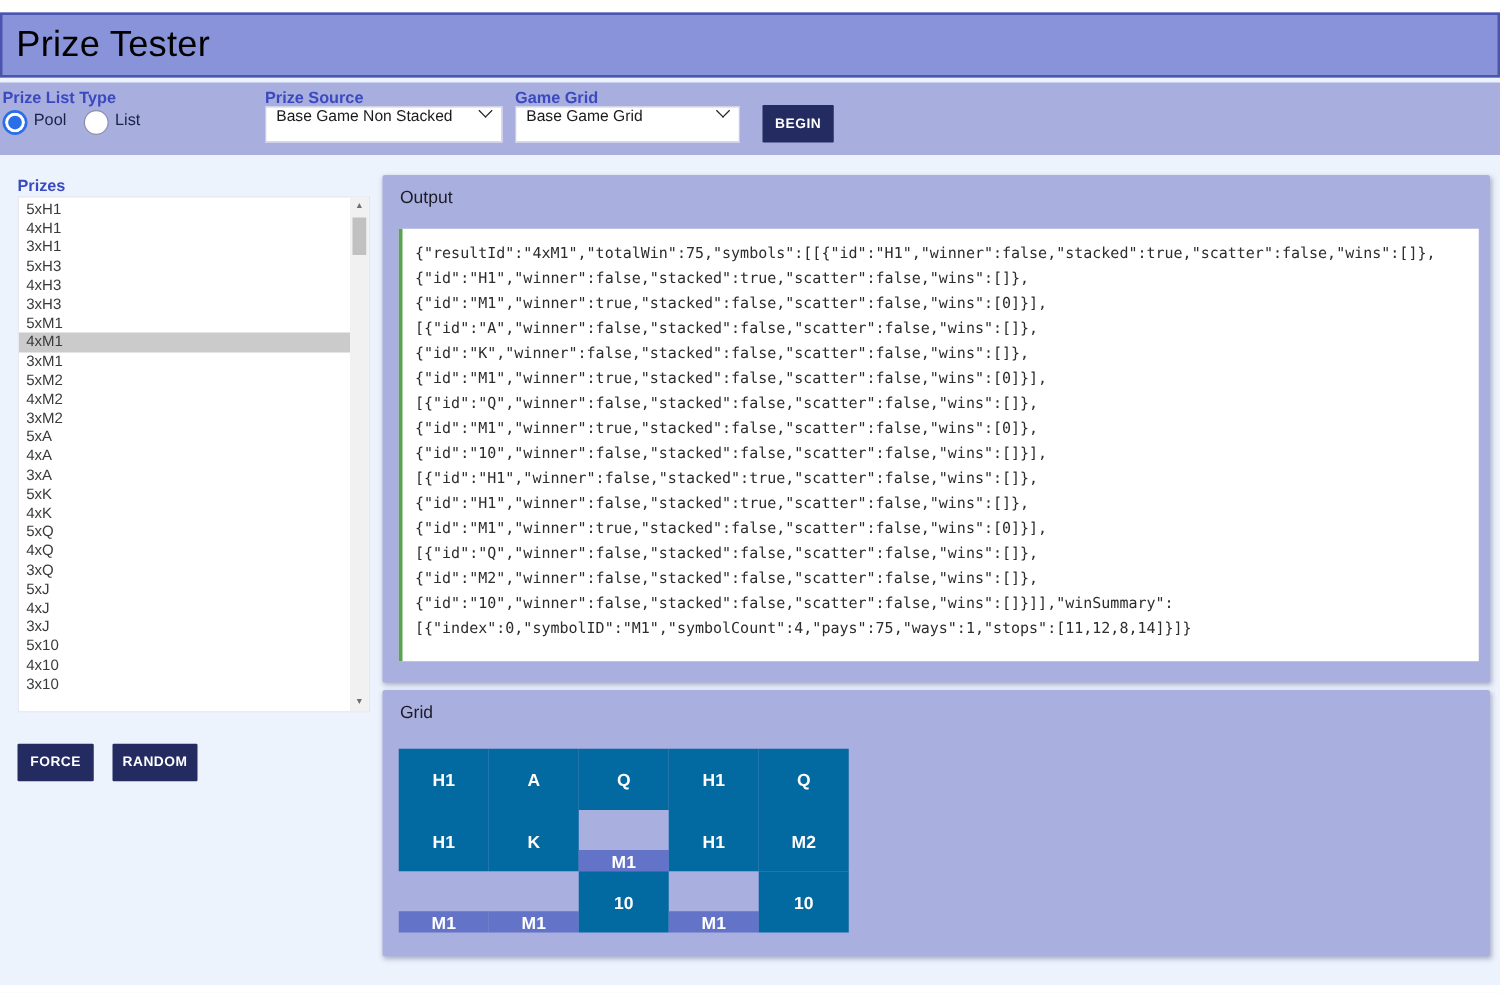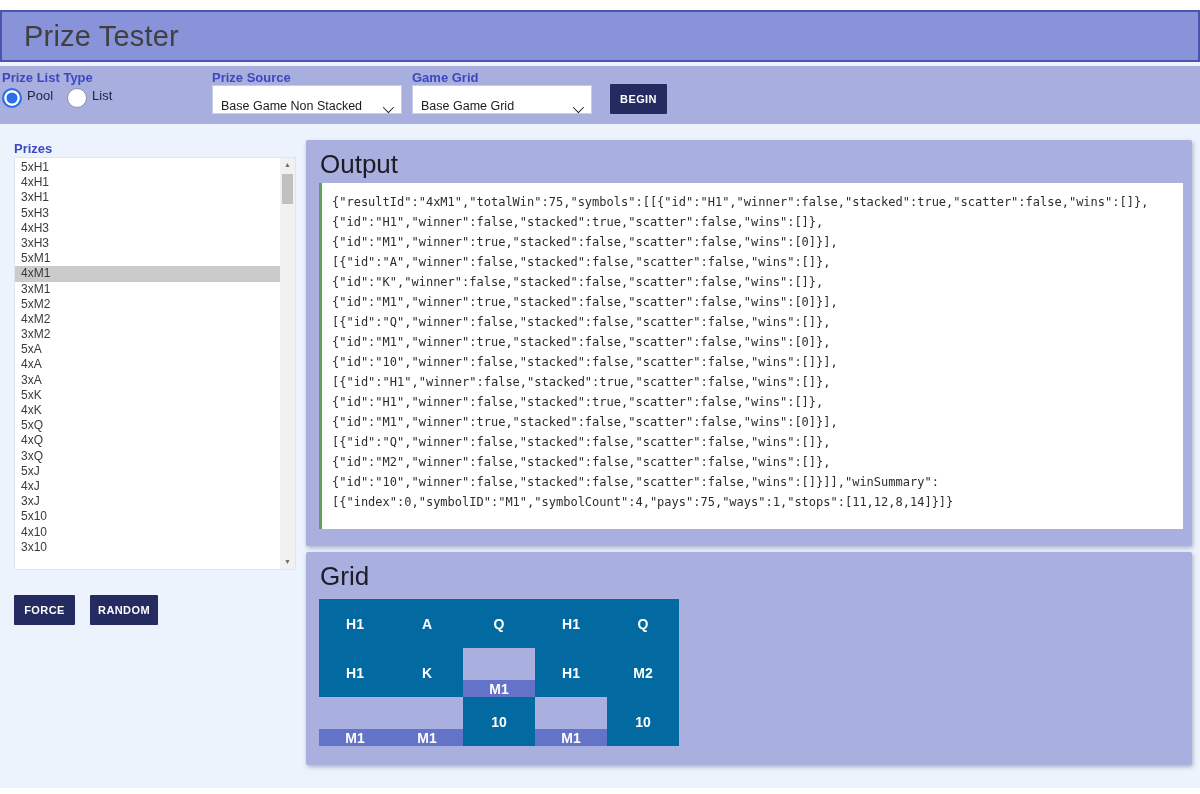--- a/index.html
+++ b/index.html
@@ -2,36 +2,36 @@
 <html><head>
 <meta charset="utf-8">
 <style>
   * { margin:0; padding:0; box-sizing:border-box; }
   html,body { width:1200px; height:794px; background:#ffffff; font-family:"Liberation Sans", sans-serif; overflow:hidden; }
   .app { position:absolute; top:10px; left:0; width:1200px; height:778px; background:#edf3fc; }
 
   
   .header { position:absolute; top:0; left:0; width:1200px; height:52px;
     background:#8993d9; border:2px solid #4b55ae; display:flex; align-items:center; }
-  .header h1 { font-size:29px; font-weight:400; color:#404040; padding-left:22px; letter-spacing:0.2px;text-align:center; }
+  .header h1 { font-size:29px; font-weight:400; color:#000000; padding-left:11px; letter-spacing:0.2px;text-align:center; }
 
   
   .toolbar { position:absolute; top:56px; left:0; width:1200px; height:58px; background:#a8aedd; }
   .flabel { font-size:13px; font-weight:bold; color:#3b49c0; }
   .field { position:absolute; top:4px; }
   .field-radio { left:2px; }
   .field-ps { left:212px; }
   .field-gg { left:412px; }
   .radios { position:absolute; top:18px; left:0; display:flex; align-items:center; gap:14px; width:200px; }
   .radio-opt { display:flex; align-items:flex-start; gap:5px; cursor:pointer; }
   .radio { width:20px; height:20px; border-radius:50%; background:#fff; border:1px solid #8b8fae; display:inline-block; }
   .radio.checked { background:#2b6fe8; border:2px solid #2b6fe8; box-shadow: inset 0 0 0 2.5px #ffffff; }
   .radio-label { font-size:13px; color:#1c2145; }
   .select { position:absolute; top:15px; left:0; height:29px; background:#ffffff; border:1px solid #c9cde2;
-    display:flex; align-items:flex-end; justify-content:space-between; padding:0 10px 0 8px; cursor:pointer; }
+    display:flex; align-items:flex-start; justify-content:space-between; padding:0 10px 0 8px; cursor:pointer; }
   .field-ps .select { width:190px; }
   .field-gg .select { width:180px; }
   .select .val { font-size:12.5px; color:#1b1b1b; }
   .chev { width:8px; height:8px; border-right:1.6px solid #222; border-bottom:1.6px solid #222;
     transform:rotate(45deg) translateY(-2px); }
   .btn { background:#232b61; color:#ffffff; border:none; font-family:"Liberation Sans", sans-serif;
     font-size:11px; font-weight:bold; letter-spacing:0.4px; cursor:pointer; border-radius:1px; }
   .begin-btn { position:absolute; left:610px; top:18px; width:57px; height:30px; }
 
   
@@ -45,21 +45,21 @@
   .sb-arrow { position:absolute; left:0; width:15px; height:14px; color:#6f6f6f; font-size:7px; text-align:center; line-height:14px; }
   .sb-arrow.up { top:0; }
   .sb-arrow.down { bottom:0; }
   .sb-thumb { position:absolute; top:16px; left:2px; width:11px; height:30px; background:#c1c1c1; }
   .force-btn { position:absolute; left:14px; top:585px; width:61px; height:30px; }
   .random-btn { position:absolute; left:90px; top:585px; width:68px; height:30px; }
 
   
   .panel { position:absolute; left:306px; width:886px; background:#a9afde; border-radius:2px;
     box-shadow:1px 2px 4px rgba(90,95,140,0.45); }
-  .panel h2 { position:absolute; top:9px; left:14px; font-size:26px; font-weight:400; color:#1c1c24; }
+  .panel h2 { position:absolute; top:9px; left:14px; font-size:14px; font-weight:400; color:#1c1c24; }
   .output-panel { top:130px; height:406px; }
   .grid-panel { top:542px; height:213px; }
 
   .output-box { position:absolute; left:13px; top:43px; width:864px; height:346px; background:#ffffff;
     border-left:3px solid #5ba253; overflow:hidden; }
   .output-box pre { margin:0; padding:9px 10px; font-family:"DejaVu Sans Mono", monospace;
     font-size:12px; line-height:20px; color:#2d2d2d; white-space:pre; }
 
   .game-grid { position:absolute; left:13px; top:47px; width:360px; height:147px;
     display:grid; grid-template-columns:repeat(5,72px); grid-template-rows:repeat(3,49px); }

